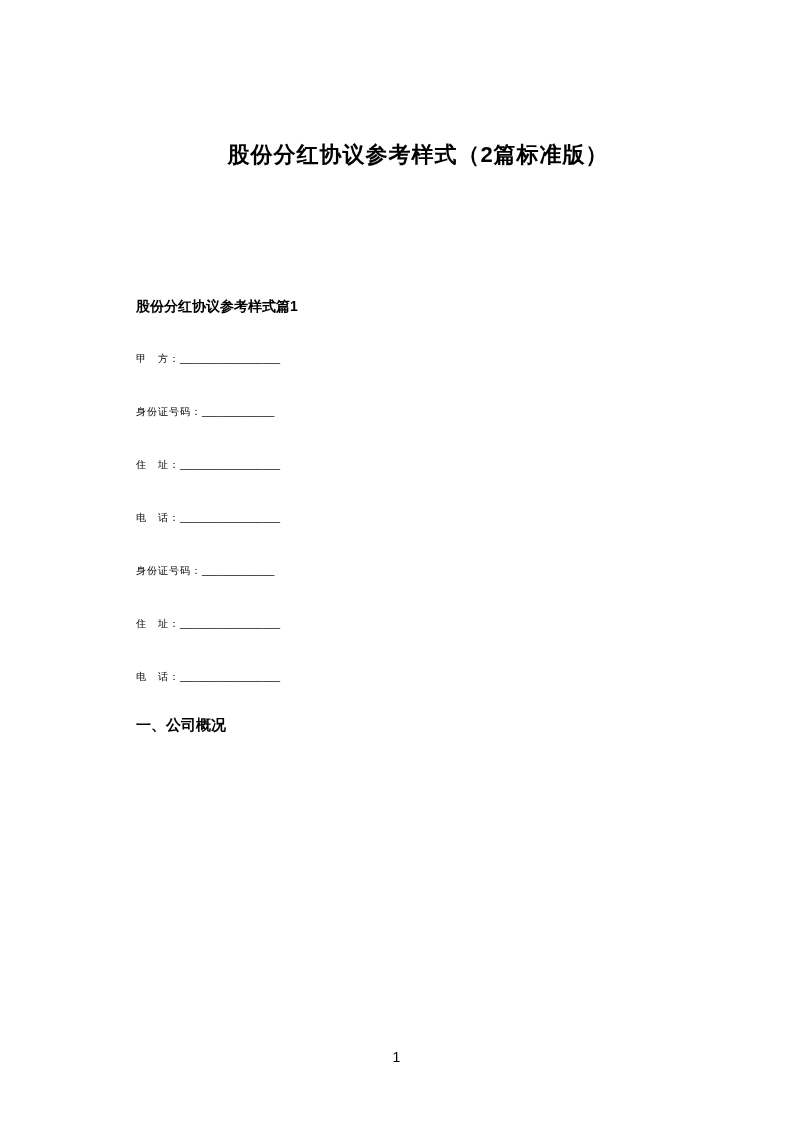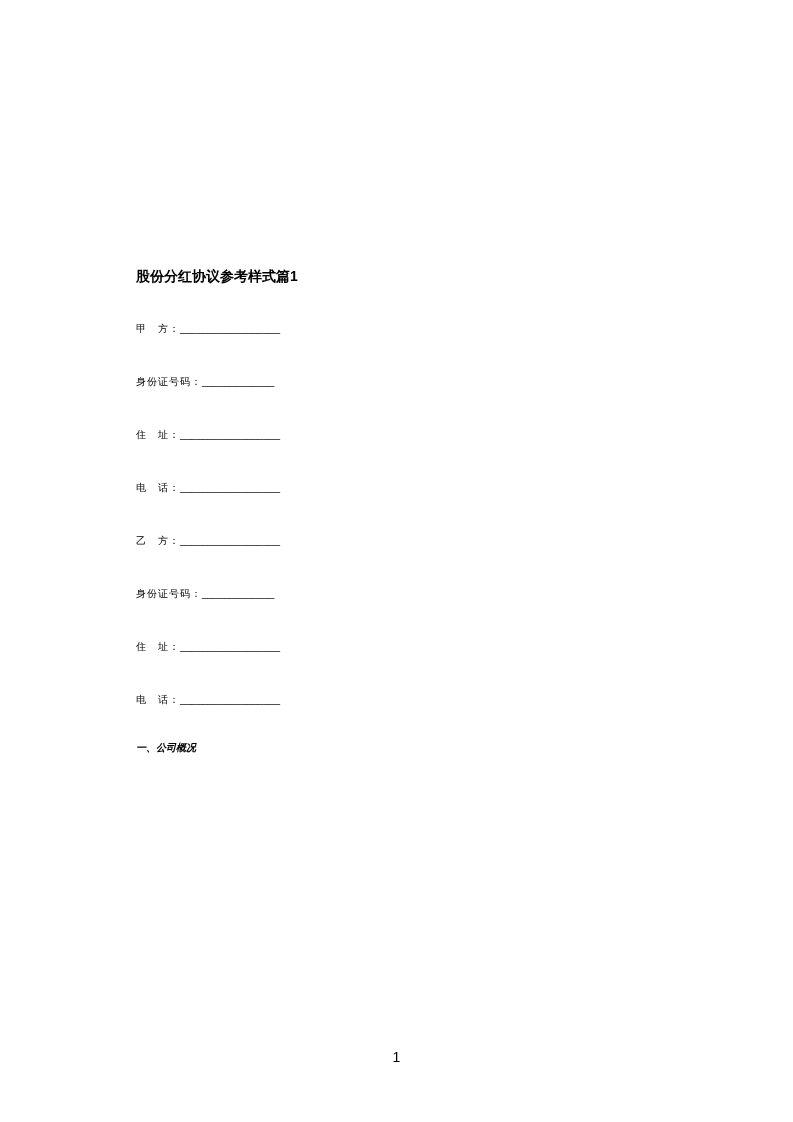--- a/index.html
+++ b/index.html
@@ -49,54 +49,53 @@
   }
   .para {
     margin: 26px 0 0 0;
     font-size: 15px;
     line-height: 29px;
     text-align: justify;
     text-indent: 2em;
   }
   .subsection-heading {
     margin: 28px 0 0 0;
-    font-size: 10px;
+    font-size: 15px;
     line-height: 20px;
     font-weight: bold;
-    font-style: italic;
   }
   .page-number {
     position: absolute;
     bottom: 56px;
     left: 0;
     width: 100%;
     text-align: center;
     font-size: 14px;
     line-height: 18px;
   }
 </style>
 </head>
 <body>
 
 <div class="page">
 
+  <h1 class="doc-title">股份分红协议参考样式（2篇标准版）</h1>
 
   <h2 class="section-heading">股份分红协议参考样式篇1</h2>
 
   <div>
 
     <div class="field-row"><span class="field-label">甲　方：</span><span class="blank-line">__________________</span></div>
 
     <div class="field-row"><span class="field-label">身份证号码：</span><span class="blank-line">_____________</span></div>
 
     <div class="field-row"><span class="field-label">住　址：</span><span class="blank-line">__________________</span></div>
 
     <div class="field-row"><span class="field-label">电　话：</span><span class="blank-line">__________________</span></div>
 
-    <div class="field-row"><span class="field-label">乙　方：</span><span class="blank-line">__________________</span></div>
 
     <div class="field-row"><span class="field-label">身份证号码：</span><span class="blank-line">_____________</span></div>
 
     <div class="field-row"><span class="field-label">住　址：</span><span class="blank-line">__________________</span></div>
 
     <div class="field-row"><span class="field-label">电　话：</span><span class="blank-line">__________________</span></div>
 
   </div>
 
 

